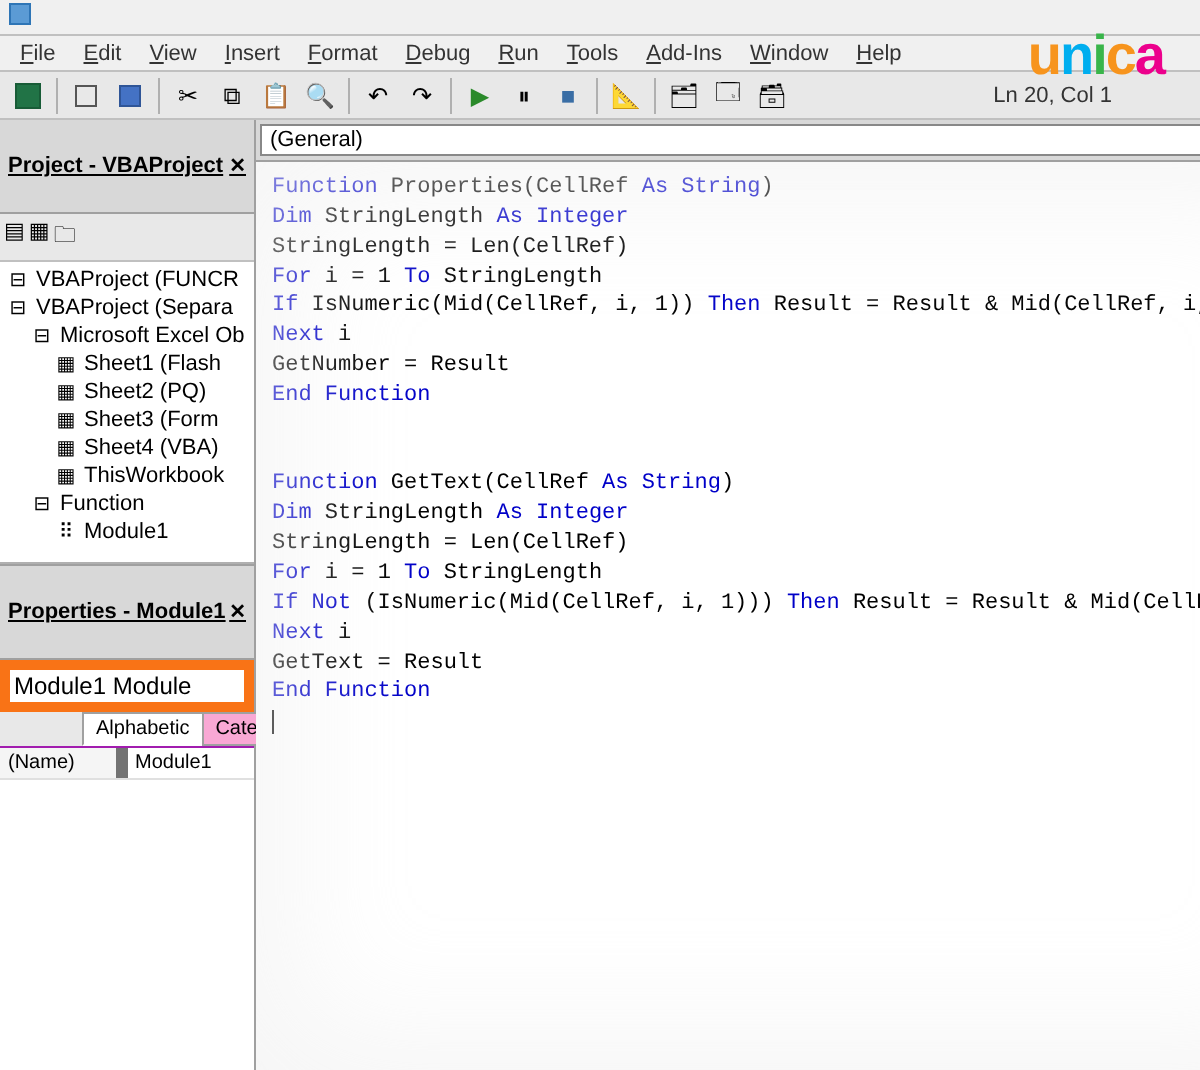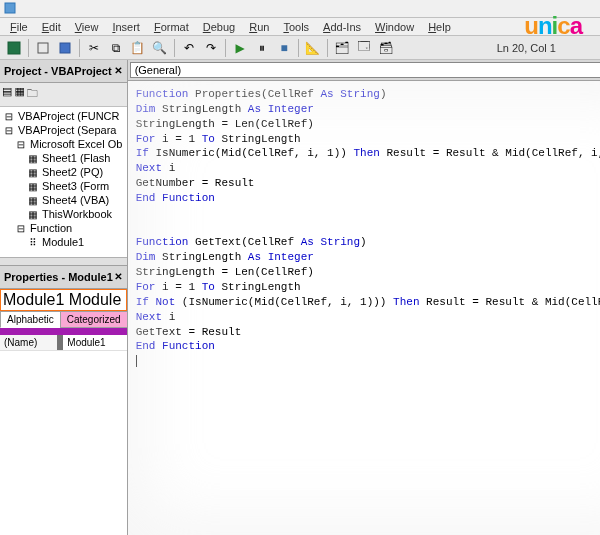--- a/index.html
+++ b/index.html
@@ -55,21 +55,21 @@
   align-items: center;
   justify-content: center;
   font-size: 12px;
 }
 .toolbar .sep { width: 1px; height: 18px; background: #b0b0b0; margin: 0 2px; }
 .toolbar .status-text { margin-left: auto; margin-right: 40px; font-size: 11px; color: #333; }
 .overlay-logo {
   position: absolute;
   top: 12px;
   right: 18px;
-  font-size: 24px;
+  font-size: 28px;
   font-weight: bold;
   font-family: sans-serif;
   letter-spacing: -1px;
   z-index: 100;
 }
 .overlay-logo .u1 { color: #f7941d; }
 .overlay-logo .n { color: #00aeef; }
 .overlay-logo .i { color: #39b54a; }
 .overlay-logo .c { color: #f7941d; }
 .overlay-logo .a { color: #ec008c; }
@@ -80,26 +80,27 @@
 .left-panel {
   width: 128px;
   display: flex;
   flex-direction: column;
   background: #e0e0e0;
   border-right: 1px solid #a0a0a0;
 }
 .panel-header {
   background: #d8d8d8;
   border-bottom: 1px solid #a0a0a0;
-  padding: 5px 4px;
+  padding: 17px 4px;
   font-size: 11px;
   font-weight: bold;
   display: flex;
-  align-items: flex-start;
+  align-items: flex-end;
   justify-content: space-between;
+  text-decoration: underline;
 }
 .panel-header .close-x {
   font-size: 10px;
   font-weight: bold;
   cursor: pointer;
 }
 .panel-toolbar {
   background: #e8e8e8;
   border-bottom: 1px solid #c0c0c0;
   padding: 2px;
@@ -126,29 +127,30 @@
 .scroll-placeholder {
   height: 14px;
   background: #e0e0e0;
   border-top: 1px solid #b0b0b0;
 }
 .prop-panel {
   border-top: 1px solid #a0a0a0;
 }
 .prop-select {
   width: 100%;
-  font-size: 16px;
-  background: #fff;
-  border: 1px solid #f97316;
+  font-size: 12px;
+  background: #fff;
+  border: 5px solid #f97316;
   padding: 1px 2px;
 }
 .prop-tabs {
   display: flex;
   background: #e8e8e8;
-  border-bottom: 7px solid #a21caf;
+  border-bottom: 1px solid #a21caf;
+  padding-left: 41px;
 }
 .prop-tab {
   padding: 2px 6px;
   font-size: 10px;
   border: 1px solid #a0a0a0;
   background: #f9a8d4;
   margin-right: -1px;
 }
 .prop-tab.active { background: #fff; border-bottom: 1px solid #fff; }
 .prop-grid {

